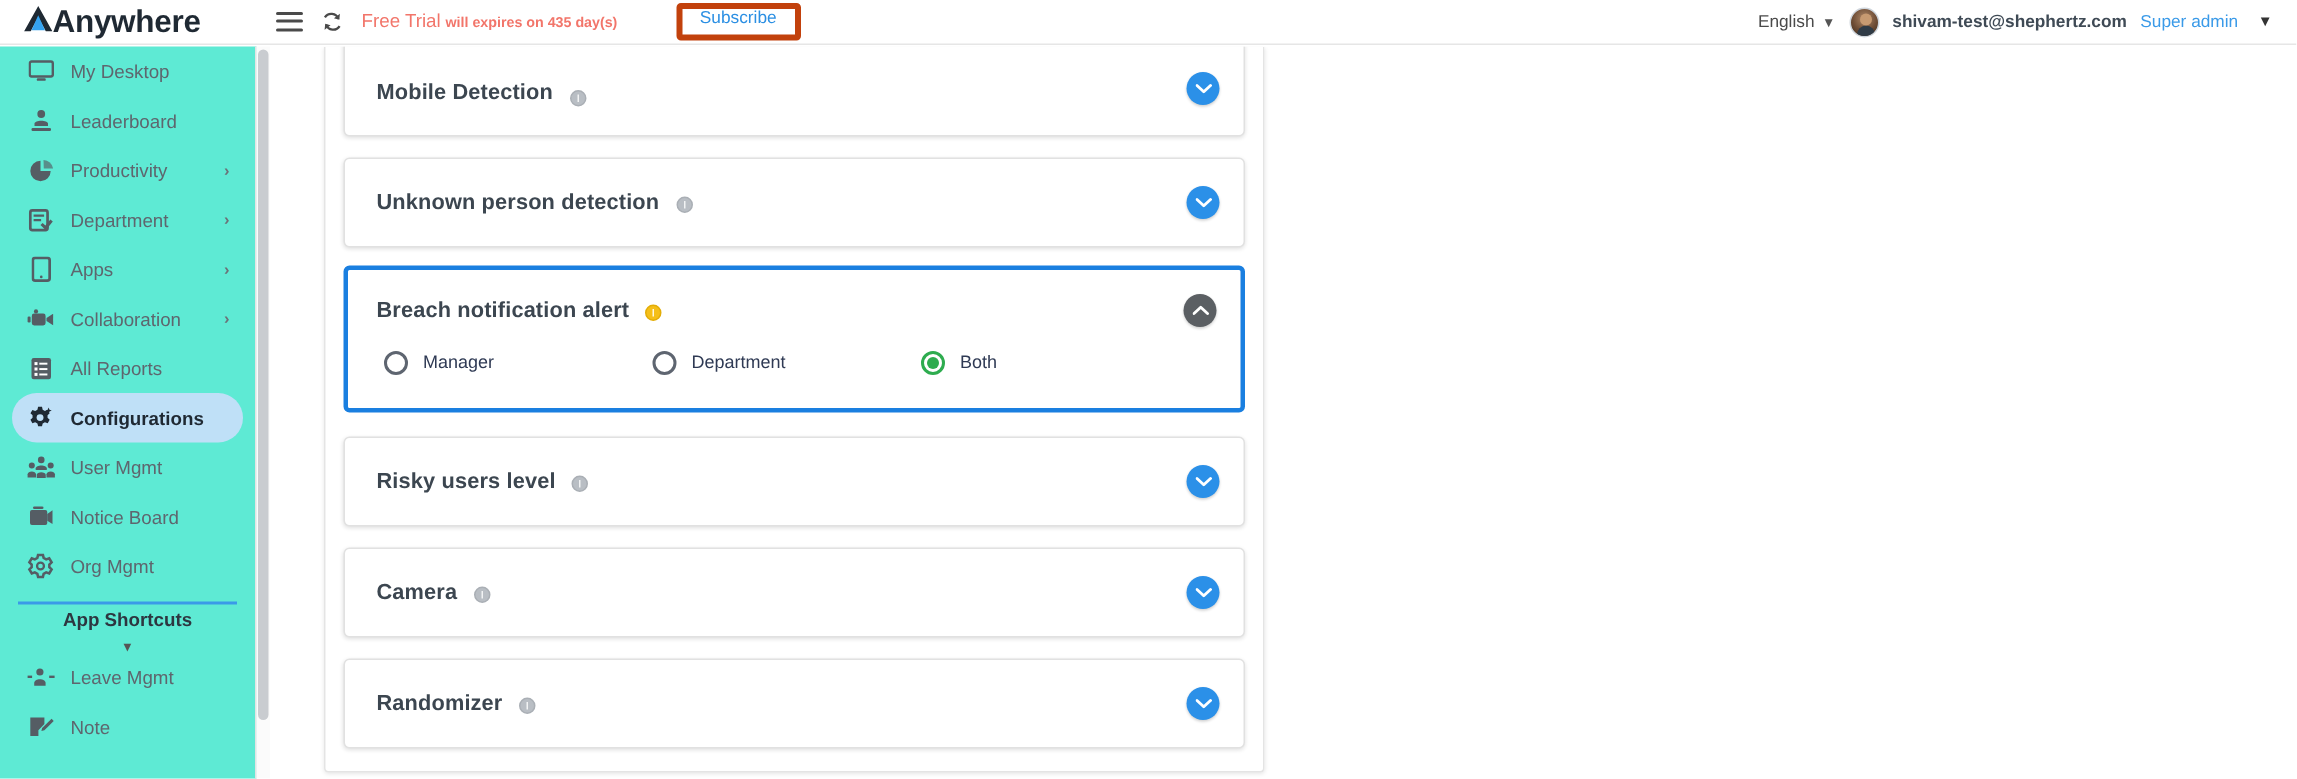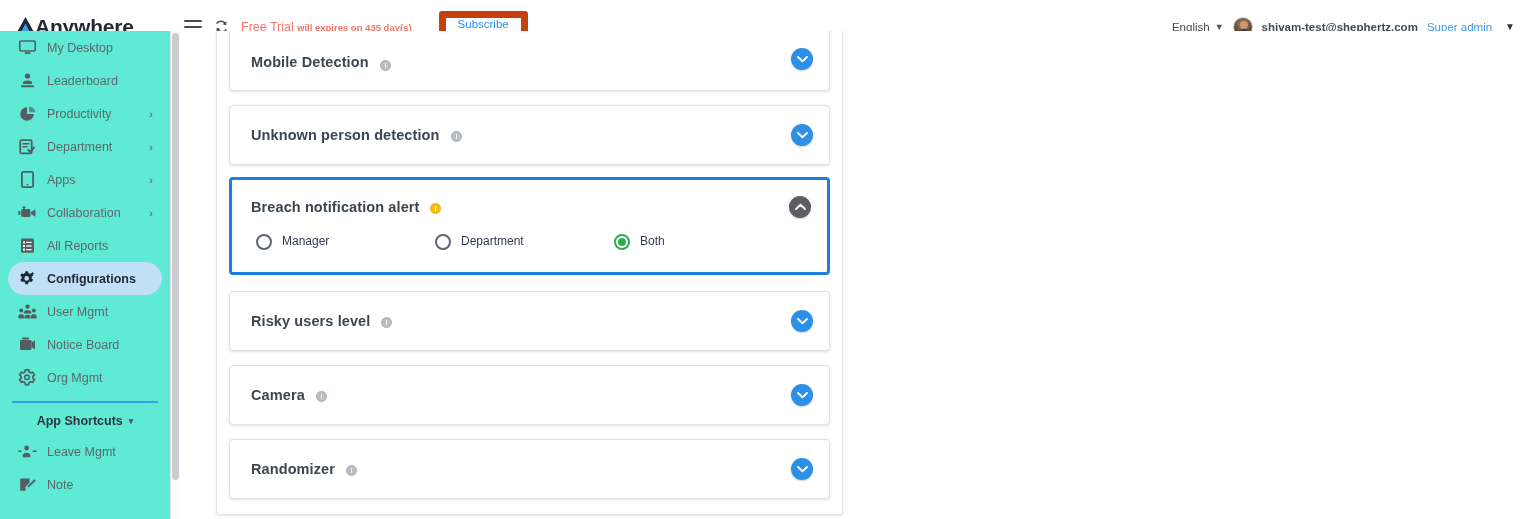--- a/index.html
+++ b/index.html
@@ -9,21 +9,21 @@
     overflow: hidden;
     background: #ffffff;
     font-family: "Liberation Sans", sans-serif;
     -webkit-font-smoothing: antialiased;
   }
 
   #app { position: relative; width: 1531px; height: 519px; }
 
   
   .topbar {
-    position: absolute; left: 0; top: 12px;
+    position: absolute; left: 0; top: 0;
     width: 1531px; height: 30px;
     background: #ffffff;
     border-bottom: 1px solid #e6e6e6;
     display: flex; align-items: center;
   }
   .brand {
     width: 170px; height: 30px;
     display: flex; align-items: center; padding-left: 16px;
     flex: 0 0 170px;
   }
@@ -35,22 +35,22 @@
   .brand-a svg { position: absolute; left:0; top:2px; }
 
   .topbar-left { display: flex; align-items: center; gap: 11px; padding-left: 14px; }
   .hamburger { width: 18px; height: 13px; display:flex; flex-direction: column; justify-content: space-between; cursor: pointer; }
   .hamburger i { display:block; height: 2px; background: #4a4a4a; border-radius: 1px; }
   .refresh-icon { color: #4a4a4a; display: flex; align-items: center; }
   .trial-text { font-size: 11.5px; color: #f2756a; white-space: nowrap; }
   .trial-text .trial-strong { font-size: 12.5px; }
   .trial-text .trial-sub { font-size: 9.5px; font-weight: bold; }
   .subscribe-btn {
-    margin-left: 16px;
-    border: 7px solid #c2410c; background: #fff; color: #2b8fe3;
+    margin-left: 28px;
+    border: 4px solid #c2410c; background: #fff; color: #2b8fe3;
     font-size: 11.5px; padding: 0 12px 4px 12px; border-radius: 3px;
     cursor: pointer; line-height: 1.1;
   }
 
   .topbar-right {
     margin-left: auto; display: flex; align-items: center; gap: 9px;
     padding-right: 16px; font-size: 11.5px; color: #4a4a4a;
   }
   .lang { display: flex; align-items: center; gap: 5px; cursor: pointer; color:#4a4a4a; }
   .caret { font-size: 9px; color: #555; }
@@ -90,21 +90,21 @@
     display: flex; align-items: center; justify-content: center;
     color: #555d64; flex: 0 0 22px;
   }
   .nav-item.active { background: #bfe0f7; color: #1f2933; font-weight: bold; }
   .nav-item.active .nav-ico { color: #1f2933; }
   .nav-arrow { margin-left: auto; font-size: 11px; color: #6b7278; padding-right: 9px; font-weight: bold;}
   .nav-divider { height: 2px; background: #3a9ae8; margin: 7px 12px 4px 12px; }
   .section-head {
     display:flex; align-items:center; justify-content:center; gap: 6px;
     font-size: 12.5px; font-weight: bold; color: #2d3640;
-    height: 28px; cursor: pointer;
+    height: 28px; cursor: pointer; flex-direction: column;
   }
 
   
   .sb-track {
     position: absolute; right: 0px; top: 31px;
     width: 9px; height: 488px; background: #fbfbfb;
   }
   .sb-thumb {
     position: absolute; right: 1px; top: 33px;
     width: 7px; height: 447px; background: #c9ccd0; border-radius: 4px;

